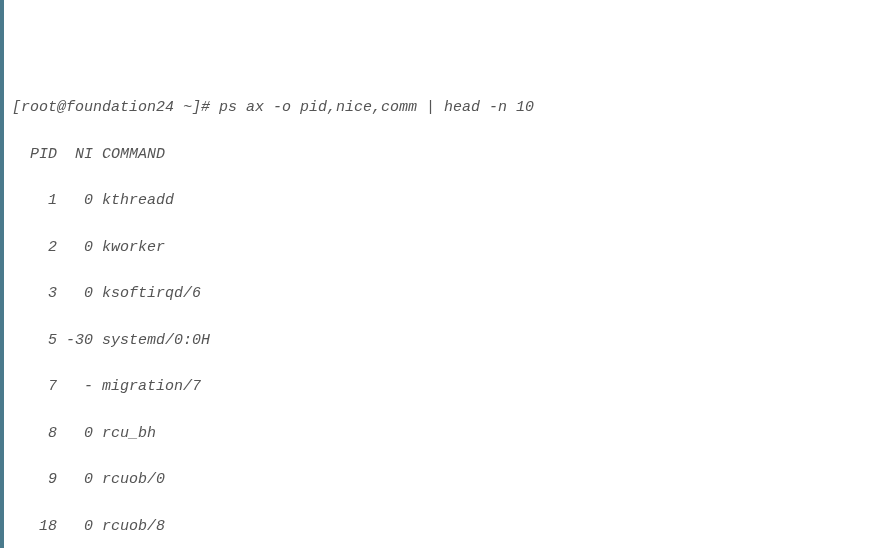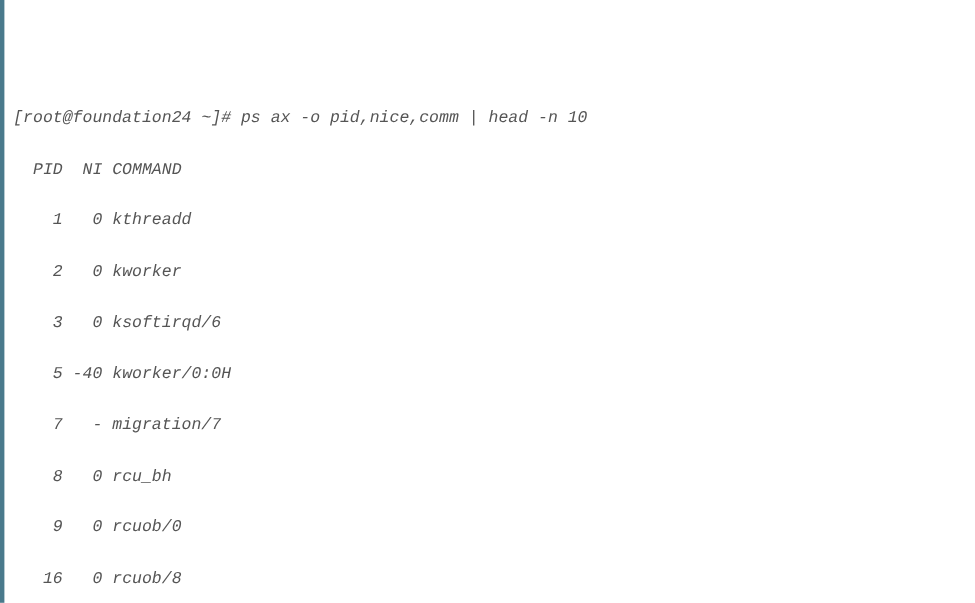--- a/index.html
+++ b/index.html
@@ -37,25 +37,25 @@
 </head>
 <body>
 
 
 
 <span class="line"><span class="prompt">[root@foundation24 ~]# </span><span class="cmd">ps ax -o pid,nice,comm | head -n 10</span></span>
 <span class="line">  PID  NI COMMAND</span>
 <span class="line"><span class="output">    1</span><span class="output">   0</span><span class="output"> kthreadd</span></span>
 <span class="line"><span class="output">    2</span><span class="output">   0</span><span class="output"> kworker</span></span>
 <span class="line"><span class="output">    3</span><span class="output">   0</span><span class="output"> ksoftirqd/6</span></span>
-<span class="line"><span class="output">    5</span><span class="output"> -40</span><span class="output"> kworker/0:0H</span></span>
+<span class="line"><span class="output">    5</span><span class="output"> -30</span><span class="output"> systemd/0:0H</span></span>
 <span class="line"><span class="output">    7</span><span class="output">   -</span><span class="output"> migration/7</span></span>
 <span class="line"><span class="output">    8</span><span class="output">   0</span><span class="output"> rcu_bh</span></span>
 <span class="line"><span class="output">    9</span><span class="output">   0</span><span class="output"> rcuob/0</span></span>
-<span class="line"><span class="output">   16</span><span class="output">   0</span><span class="output"> rcuob/8</span></span>
+<span class="line"><span class="output">   18</span><span class="output">   0</span><span class="output"> rcuob/8</span></span>
 
 
 
 
 
 
 
 
 
 

